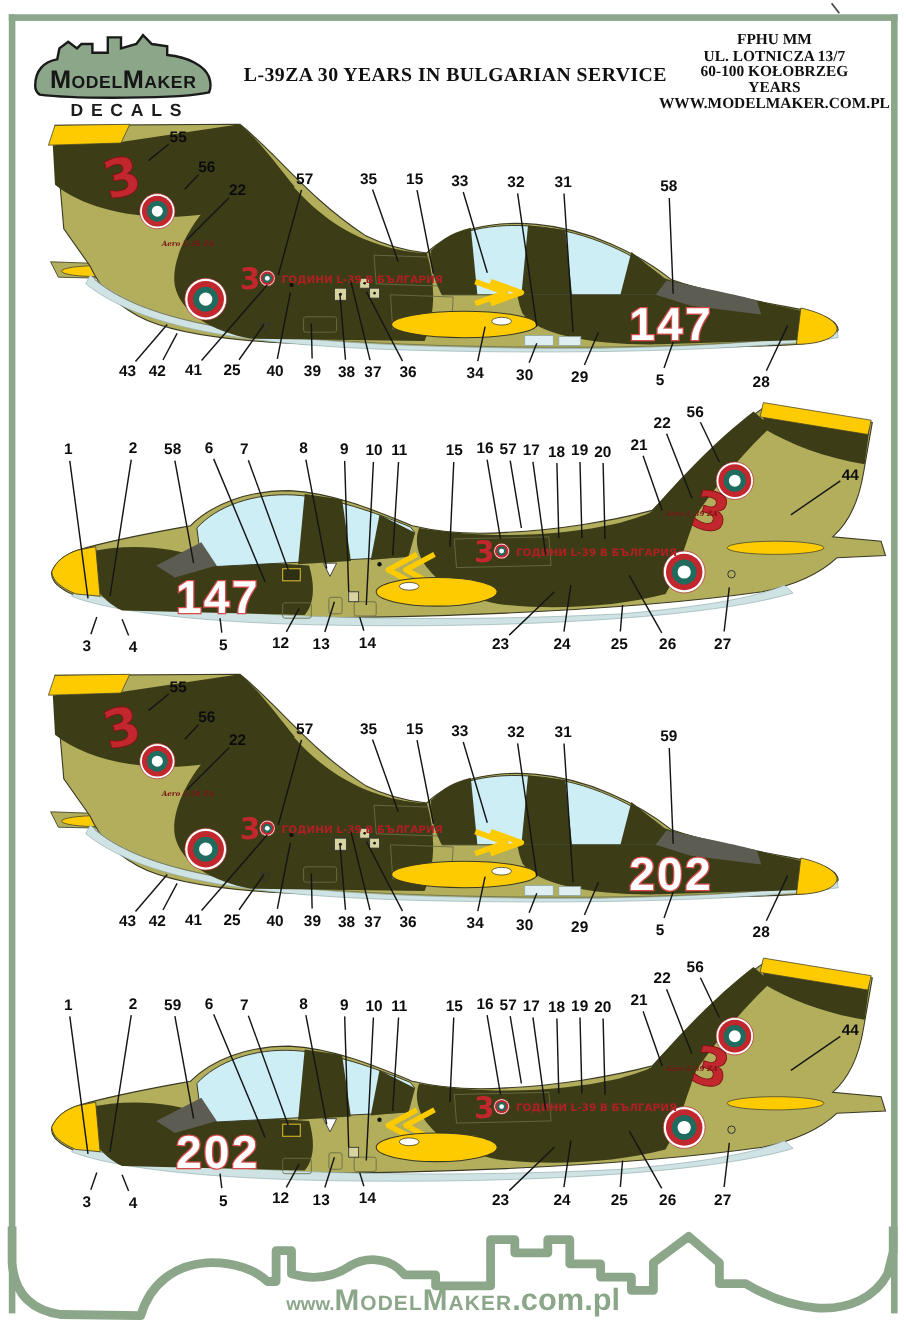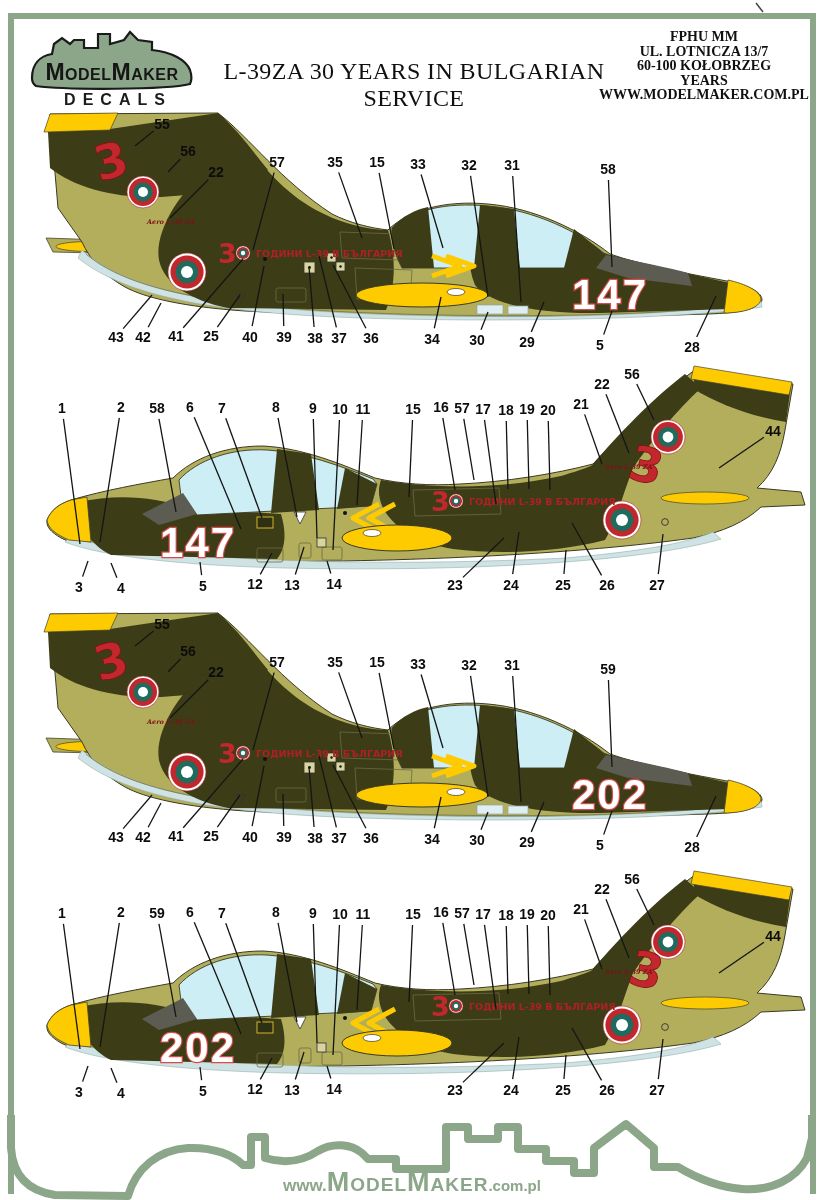--- a/index.html
+++ b/index.html
@@ -2,35 +2,35 @@
 <html><head>
 <meta charset="utf-8">
 <style>
   html,body{margin:0;padding:0}
   body{width:824px;height:1200px;position:relative;background:#fff;overflow:hidden;
        font-family:"Liberation Sans",sans-serif}
   .frame{position:absolute;left:8px;top:13px;right:8px;bottom:6px;
          border:6px solid #8ca68a;border-bottom:none;z-index:0}
   #art{position:absolute;left:0;top:0;z-index:1}
   .hdr-title{position:absolute;top:58px;left:218px;width:392px;text-align:center;
-             font-family:"Liberation Serif",serif;font-weight:normal;font-size:24px;
+             font-family:"Liberation Serif",serif;font-weight:bold;font-size:18px;
              letter-spacing:.4px;color:#101010;z-index:2}
   .hdr-addr{position:absolute;top:30px;right:14px;width:212px;text-align:center;
             font-family:"Liberation Serif",serif;font-weight:bold;font-size:14px;
             line-height:14.5px;color:#101010;z-index:2}
   .logo{position:absolute;left:26px;top:20px;z-index:2}
   .logo-name{font-family:"Liberation Sans",sans-serif;font-weight:bold;font-size:23px;
              font-variant:small-caps;fill:#161616;letter-spacing:.5px}
   .logo-decals{font-family:"Liberation Sans",sans-serif;font-weight:bold;font-size:16px;
                letter-spacing:7px;fill:#1c1c1c}
   .footer-text{position:absolute;left:0;right:0;bottom:2px;text-align:center;z-index:2;
                color:#8ca68a;font-weight:bold;white-space:nowrap}
   .ft-a{font-size:17px}
   .ft-b{font-size:27px;font-variant:small-caps;letter-spacing:1px}
-  .ft-c{font-size:15px}
+  .ft-c{font-size:28px}
   
   .callout-num{font:bold 14px "Liberation Sans",sans-serif;fill:#0c0c0c}
   .callout-line{stroke:#151515;stroke-width:1.3;fill:none}
   .big-num{font-family:"Liberation Sans",sans-serif;font-weight:bold;font-size:42px;
            fill:#ffffff;stroke:#d84b4b;stroke-width:2.4;paint-order:stroke;letter-spacing:2px}
   .tail-digit{font-family:"DejaVu Sans",sans-serif;font-weight:bold;font-size:48px;
               fill:#c1272d;stroke:#7e1216;stroke-width:.8}
   .slogan-digit{font-family:"DejaVu Sans",sans-serif;font-weight:bold;font-size:27px;fill:#c1272d}
   .slogan-text{font-family:"DejaVu Sans",sans-serif;font-weight:bold;font-size:9.5px;fill:#b01f24}
   .tail-label{font-family:"DejaVu Serif",serif;font-style:italic;font-weight:bold;

